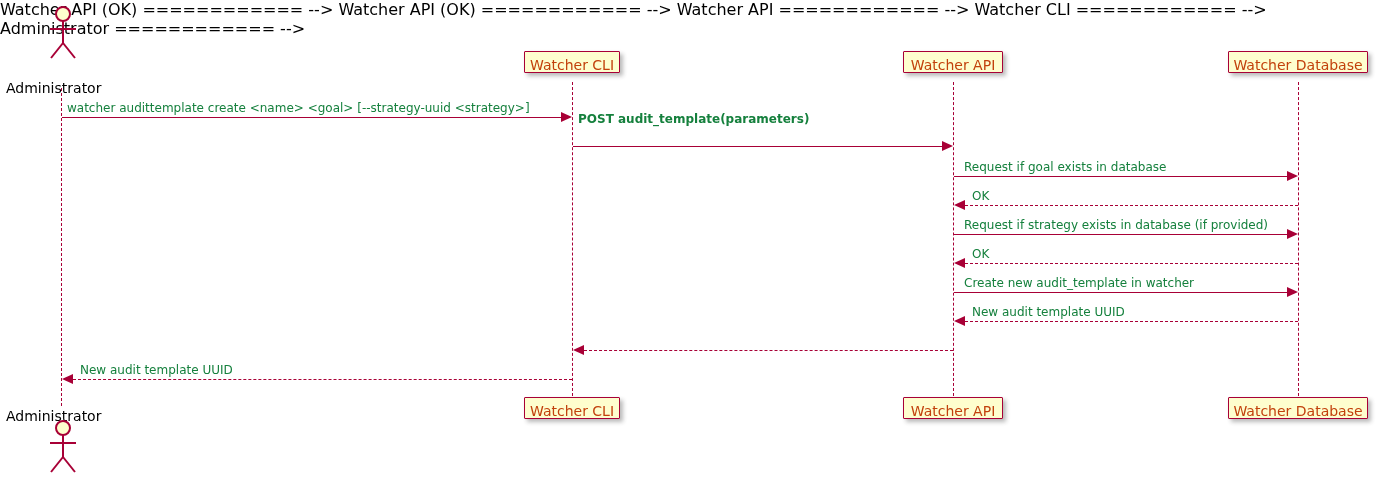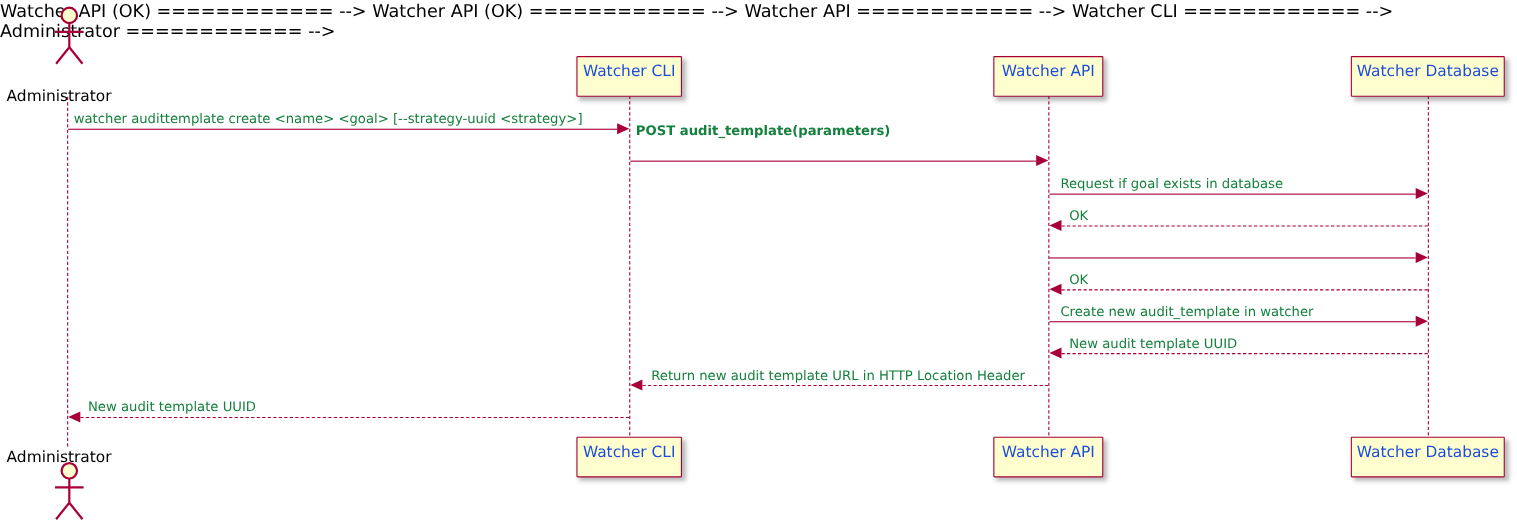--- a/index.html
+++ b/index.html
@@ -25,25 +25,25 @@
     z-index: 1;
   }
 
   
   .participant {
     position: absolute;
     box-sizing: border-box;
     background: #FEFECE;
     border: 1.5px solid #A80036;
     border-radius: 1px;
-    height: 37px;
+    height: 22px;
     line-height: 27px;
     text-align: center;
     font-size: 14px;
-    color: #1d4ed8;
+    color: #c2410c;
     white-space: nowrap;
     box-shadow: 3px 3px 4px rgba(40,40,40,0.32);
     z-index: 3;
   }
 
   
   .actor {
     position: absolute;
     width: 40px;
     height: 55px;
@@ -144,40 +144,40 @@
   <div class="msg-label" style="left:964px; top:160px;">Request if goal exists in database</div>
 
    Watcher API (OK) ============ --&gt;
   <div class="msg dashed" style="left:965px; top:205px; width:333px;"></div>
   <div class="arrowhead left" style="left:954px; top:200px;"></div>
   <div class="msg-label" style="left:972px; top:189px;">OK</div>
 
   
   <div class="msg" style="left:954px; top:234px; width:333px;"></div>
   <div class="arrowhead right" style="left:1287px; top:229px;"></div>
+  <div class="msg-label" style="left:964px; top:218px;">Request if strategy exists in database (if provided)</div>
 
    Watcher API (OK) ============ --&gt;
   <div class="msg dashed" style="left:965px; top:263px; width:333px;"></div>
   <div class="arrowhead left" style="left:954px; top:258px;"></div>
   <div class="msg-label" style="left:972px; top:247px;">OK</div>
 
   
   <div class="msg" style="left:954px; top:292px; width:333px;"></div>
   <div class="arrowhead right" style="left:1287px; top:287px;"></div>
   <div class="msg-label" style="left:964px; top:276px;">Create new audit_template in watcher</div>
 
    Watcher API ============ --&gt;
   <div class="msg dashed" style="left:965px; top:321px; width:333px;"></div>
   <div class="arrowhead left" style="left:954px; top:316px;"></div>
   <div class="msg-label" style="left:972px; top:305px;">New audit template UUID</div>
 
    Watcher CLI ============ --&gt;
   <div class="msg dashed" style="left:584px; top:350px; width:369px;"></div>
   <div class="arrowhead left" style="left:573px; top:345px;"></div>
-  <div class="msg-label" style="left:592px; top:334px;">Return new audit template URL in HTTP Location Header</div>
 
    Administrator ============ --&gt;
   <div class="msg dashed" style="left:73px; top:379px; width:499px;"></div>
   <div class="arrowhead left" style="left:62px; top:374px;"></div>
   <div class="msg-label" style="left:80px; top:363px;">New audit template UUID</div>
 
   
   <div class="actor-label" style="left:6px; top:396px;">Administrator</div>
   <div class="actor" style="left:41px; top:418px;">
     <svg width="40" height="60" viewBox="0 0 40 60" xmlns="http://www.w3.org/2000/svg">

